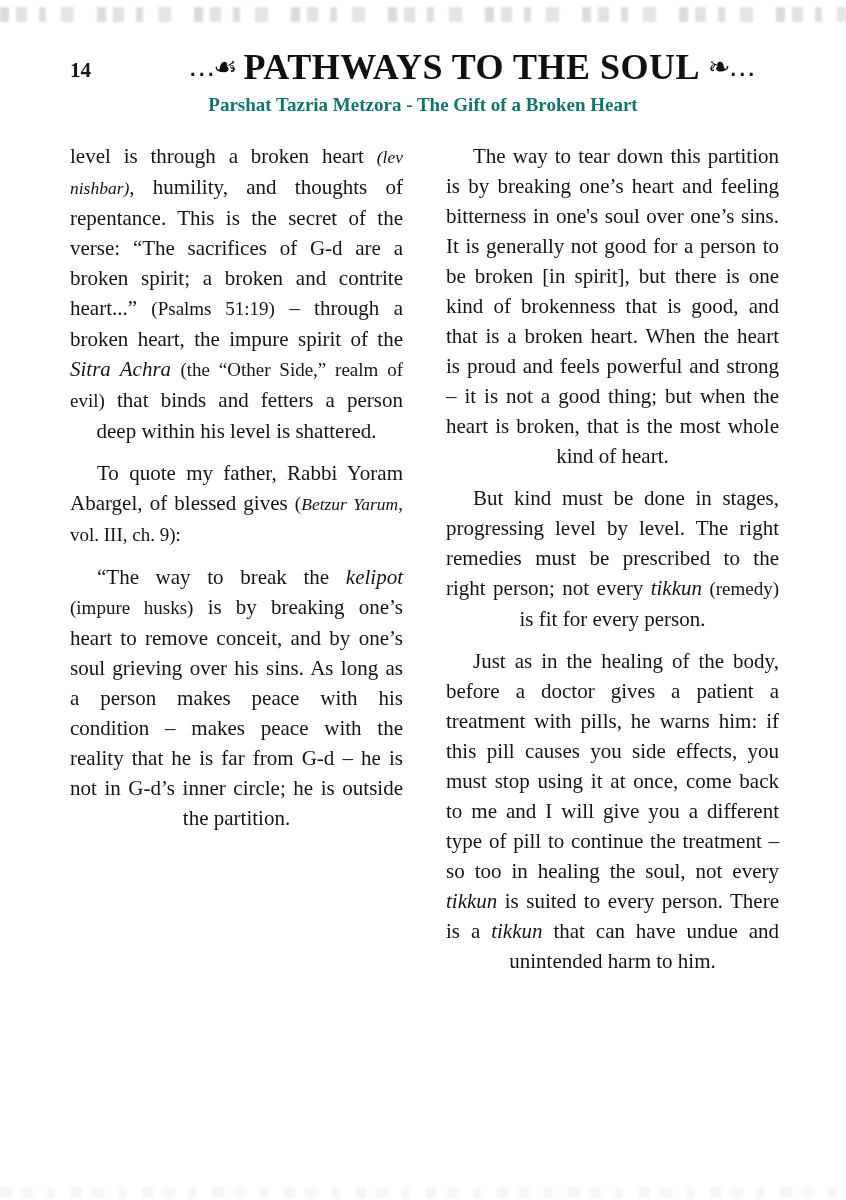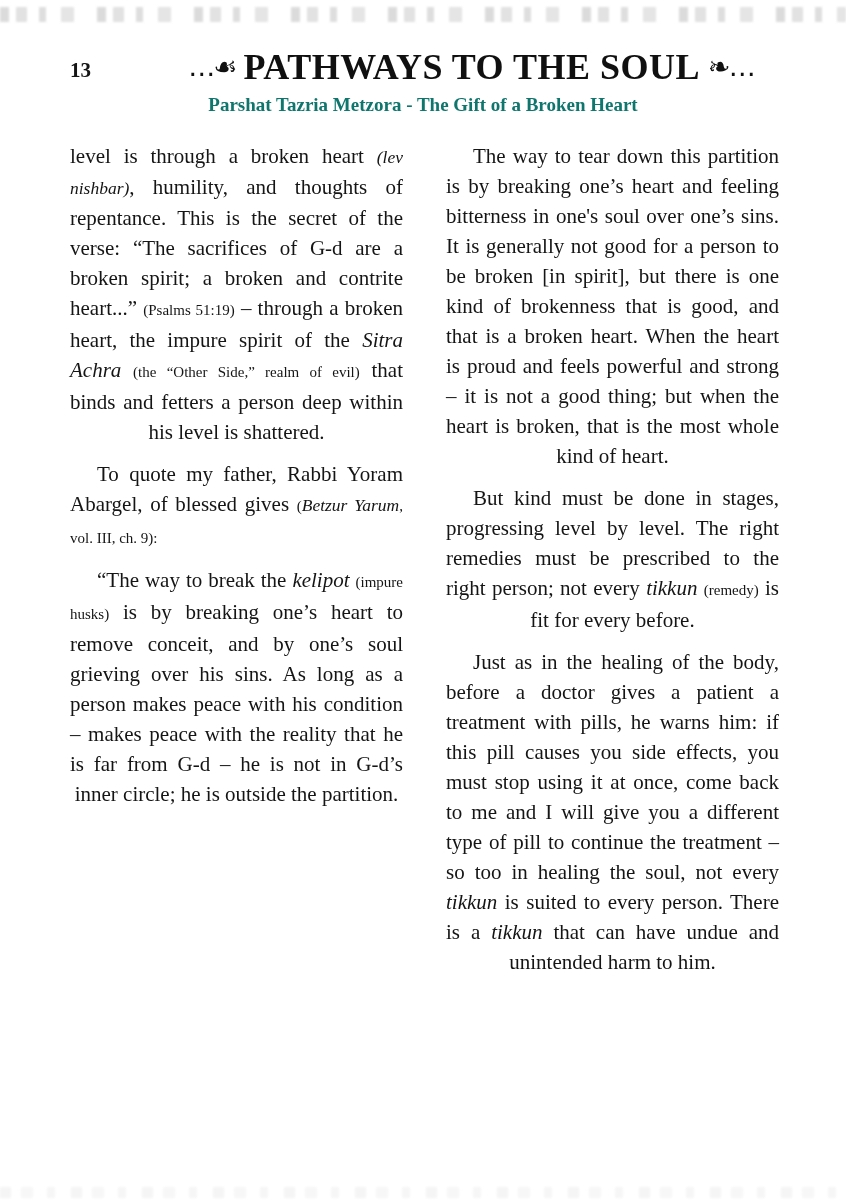--- a/index.html
+++ b/index.html
@@ -54,46 +54,46 @@
 
   .content {
     position:absolute; left:70px; top:141px; width:709px;
     display:flex; gap:43px;
   }
   .col { width:333px; font-size:21px; line-height:30px; text-align:justify; }
   .para { margin:0 0 12px 0; text-indent:27px; }
   .para.no-indent  { text-indent:0; }
   .para.center-last{ text-align-last:center; }
   .seg-i  { font-style:italic; }
-  .seg-s  { font-size:15px;font-family:Liberation Serif, serif; }
+  .seg-s  { font-size:19px;font-family:Liberation Serif, serif; }
   .seg-is { font-style:italic; font-size:17.5px; }
 </style>
 </head>
 <body>
 
 <div class="page">
 
   <div class="strip strip-top"></div>
 
   <header>
-    <span class="page-num">13</span>
+    <span class="page-num">14</span>
     <h1 class="title-row">
       <span class="orn orn-left">…☙</span><span class="title-text">PATHWAYS TO THE SOUL</span><span class="orn orn-right">❧…</span>
     </h1>
     <h2 class="subtitle">Parshat Tazria Metzora - The Gift of a Broken Heart</h2>
   </header>
 
   <main class="content">
     <div class="col" id="col-left">
         <p class="para no-indent center-last"><span>level is through a broken heart </span><span class="seg-is">(lev nishbar)</span><span>, humility, and thoughts of repentance. This is the secret of the verse: “The sacrifices of G-d are a broken spirit; a broken and contrite heart...” </span><span class="seg-s">(Psalms 51:19)</span><span> – through a broken heart, the impure spirit of the </span><span class="seg-i">Sitra Achra</span><span> </span><span class="seg-s">(the “Other Side,” realm of evil)</span><span> that binds and fetters a person deep within his level is shattered.</span></p>
         <p class="para"><span>To quote my father, Rabbi Yoram Abargel, of blessed gives </span><span class="seg-s">(</span><span class="seg-is">Betzur Yarum</span><span class="seg-s">, vol. III, ch. 9):</span></p>
         <p class="para center-last"><span>“The way to break the </span><span class="seg-i">kelipot</span><span> </span><span class="seg-s">(impure husks)</span><span> is by breaking one’s heart to remove conceit, and by one’s soul grieving over his sins. As long as a person makes peace with his condition – makes peace with the reality that he is far from G-d – he is not in G-d’s inner circle; he is outside the partition.</span></p>
       </div>
     <div class="col" id="col-right">
         <p class="para center-last"><span>The way to tear down this partition is by breaking one’s heart and feeling bitterness in one's soul over one’s sins. It is generally not good for a person to be broken [in spirit], but there is one kind of brokenness that is good, and that is a broken heart. When the heart is proud and feels powerful and strong – it is not a good thing; but when the heart is broken, that is the most whole kind of heart.</span></p>
-        <p class="para center-last"><span>But kind must be done in stages, progressing level by level. The right remedies must be prescribed to the right person; not every </span><span class="seg-i">tikkun</span><span> </span><span class="seg-s">(remedy)</span><span> is fit for every before.</span></p>
+        <p class="para center-last"><span>But kind must be done in stages, progressing level by level. The right remedies must be prescribed to the right person; not every </span><span class="seg-i">tikkun</span><span> </span><span class="seg-s">(remedy)</span><span> is fit for every person.</span></p>
         <p class="para center-last"><span>Just as in the healing of the body, before a doctor gives a patient a treatment with pills, he warns him: if this pill causes you side effects, you must stop using it at once, come back to me and I will give you a different type of pill to continue the treatment – so too in healing the soul, not every </span><span class="seg-i">tikkun</span><span> is suited to every person. There is a </span><span class="seg-i">tikkun</span><span> that can have undue and unintended harm to him.</span></p>
       </div>
   </main>
 
   <div class="strip strip-bottom"></div>
 
 </div>
 
 </body></html>

